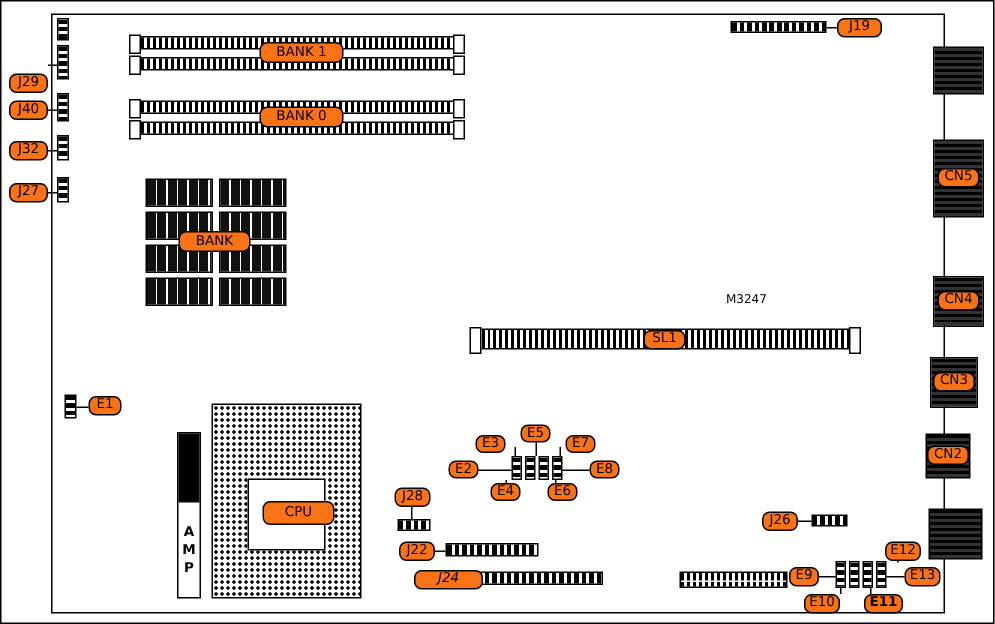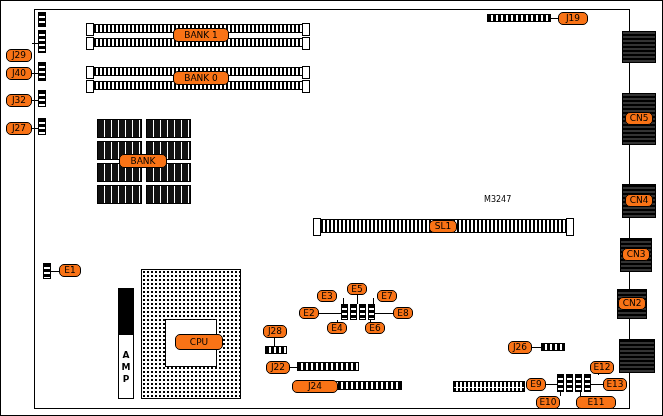--- a/index.html
+++ b/index.html
@@ -162,21 +162,21 @@
   <div class="lbl" style="left:364px; top:321px; width:20px; height:12px;">E6</div>
 
   <div class="lbl" style="left:262px; top:324px; width:24px; height:13px;">J28</div>
   <div class="line" style="left:273px; top:337px; width:1px; height:8px;"></div>
   <div class="seg-h" style="left:264px; top:345px; width:22px; height:8px;"></div>
 
   <div class="lbl" style="left:265px; top:360px; width:24px; height:13px;">J22</div>
   <div class="line" style="left:289px; top:366px; width:7px; height:1px;"></div>
   <div class="seg-h" style="left:296px; top:361px; width:62px; height:9px;"></div>
 
-  <div class="lbl" style="left:291px; top:379px; width:46px; height:13px;">J24</div>
+  <div class="lbl" style="left:275px; top:379px; width:46px; height:13px;font-style:italic;">J24</div>
   <div class="line" style="left:299px; top:385px; width:7px; height:1px;"></div>
   <div class="seg-h" style="left:306px; top:380px; width:95px; height:9px;"></div>
 
   <div class="lbl" style="left:507px; top:340px; width:24px; height:13px;">J26</div>
   <div class="line" style="left:531px; top:346px; width:9px; height:1px;"></div>
   <div class="seg-h" style="left:540px; top:342px; width:24px; height:8px;"></div>
 
   <div class="seg-h seg-fine dbl" style="left:452px; top:380px; width:72px; height:11px;"></div>
 
   <div class="seg-v" style="left:556px; top:373px; width:7px; height:18px;"></div>
@@ -189,16 +189,16 @@
 
   <div class="lbl" style="left:525px; top:377px; width:20px; height:13px;">E9</div>
   <div class="line" style="left:545px; top:383px; width:11px; height:1px;"></div>
 
   <div class="lbl" style="left:602px; top:377px; width:24px; height:13px;">E13</div>
   <div class="line" style="left:590px; top:383px; width:12px; height:1px;"></div>
 
   <div class="lbl" style="left:535px; top:395px; width:24px; height:13px;">E10</div>
   <div class="line" style="left:559px; top:391px; width:1px; height:4px;"></div>
 
-  <div class="lbl" style="left:575px; top:395px; width:40px; height:13px;">E11</div>
+  <div class="lbl" style="left:575px; top:395px; width:26px; height:13px;font-weight:bold;">E11</div>
   <div class="line" style="left:579px; top:391px; width:1px; height:4px;"></div>
 
 </div>
 
 </body></html>

